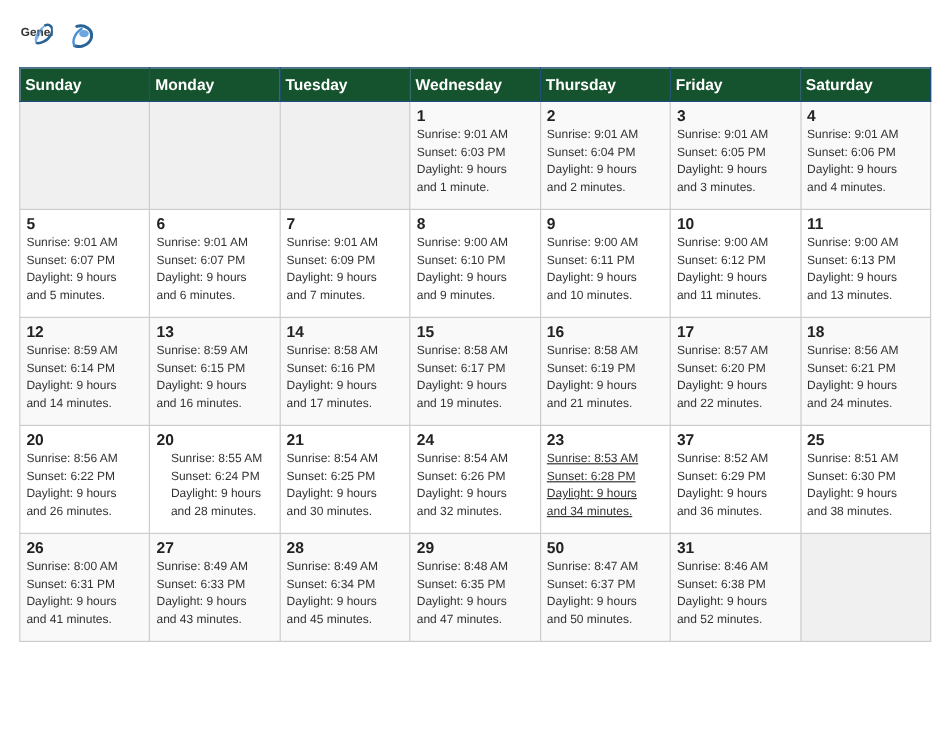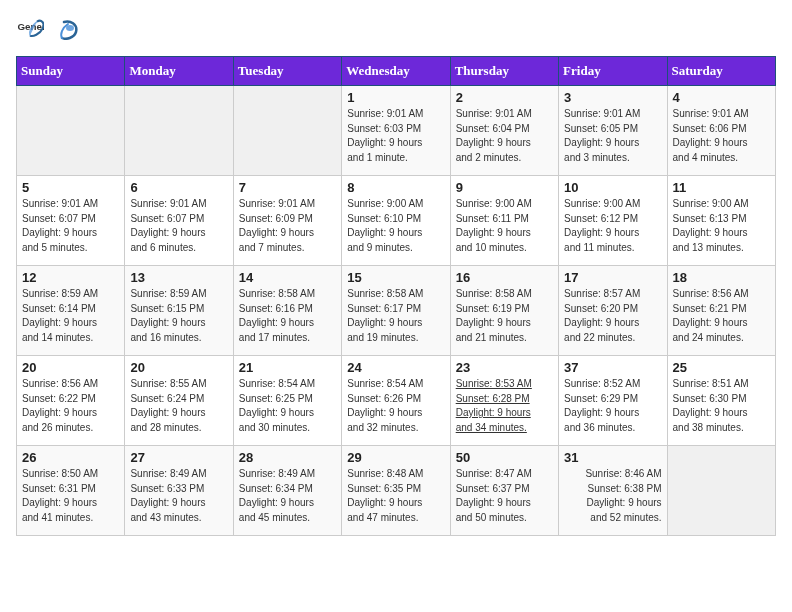--- a/index.html
+++ b/index.html
@@ -46,28 +46,27 @@
     .location-title {
       font-size: 16px;
       color: #555;
     }
     table {
       width: 100%;
       border-collapse: collapse;
       table-layout: fixed;
     }
     thead tr th {
-      background-color: #6d28d9;
+      background-color: #14532d;
       color: #fff;
       font-size: 13px;
       font-weight: bold;
       padding: 6px 4px;
       text-align: left;
       border: 1px solid #1e4f7a;
-      font-family: Liberation Serif, serif;
     }
     tbody tr td {
       vertical-align: top;
       padding: 4px 5px;
       border: 1px solid #ccc;
       font-size: 11px;
       color: #333;
       height: 90px;
       background: #fff;
     }
@@ -273,21 +272,21 @@
       <tr>
         <td>
           <span class="day-number">20</span>
           <div class="cell-content" style="white-space: pre-line;">Sunrise: 8:56 AM
 Sunset: 6:22 PM
 Daylight: 9 hours
 and 26 minutes.</div>
         </td>
         <td>
           <span class="day-number">20</span>
-          <div class="cell-content" style="white-space: pre-line;">Sunrise: 8:55 AM
+          <div class="cell-content" style="white-space: pre-line; margin-left: 12px;">Sunrise: 8:55 AM
 Sunset: 6:24 PM
 Daylight: 9 hours
 and 28 minutes.</div>
         </td>
         <td>
           <span class="day-number">21</span>
           <div class="cell-content" style="white-space: pre-line;">Sunrise: 8:54 AM
 Sunset: 6:25 PM
 Daylight: 9 hours
 and 30 minutes.</div>
@@ -317,21 +316,21 @@
           <span class="day-number">25</span>
           <div class="cell-content" style="white-space: pre-line;">Sunrise: 8:51 AM
 Sunset: 6:30 PM
 Daylight: 9 hours
 and 38 minutes.</div>
         </td>
       </tr>
       <tr>
         <td>
           <span class="day-number">26</span>
-          <div class="cell-content" style="white-space: pre-line;">Sunrise: 8:50 AM
+          <div class="cell-content" style="white-space: pre-line;">Sunrise: 8:00 AM
 Sunset: 6:31 PM
 Daylight: 9 hours
 and 41 minutes.</div>
         </td>
         <td>
           <span class="day-number">27</span>
           <div class="cell-content" style="white-space: pre-line;">Sunrise: 8:49 AM
 Sunset: 6:33 PM
 Daylight: 9 hours
 and 43 minutes.</div>
@@ -352,21 +351,21 @@
         </td>
         <td>
           <span class="day-number">50</span>
           <div class="cell-content" style="white-space: pre-line;">Sunrise: 8:47 AM
 Sunset: 6:37 PM
 Daylight: 9 hours
 and 50 minutes.</div>
         </td>
         <td>
           <span class="day-number">31</span>
-          <div class="cell-content" style="white-space: pre-line; text-align: right;">Sunrise: 8:46 AM
+          <div class="cell-content" style="white-space: pre-line;">Sunrise: 8:46 AM
 Sunset: 6:38 PM
 Daylight: 9 hours
 and 52 minutes.</div>
         </td>
         <td class="empty-cell"></td>
       </tr>
     </tbody>
 </table>
 
 </body></html>

